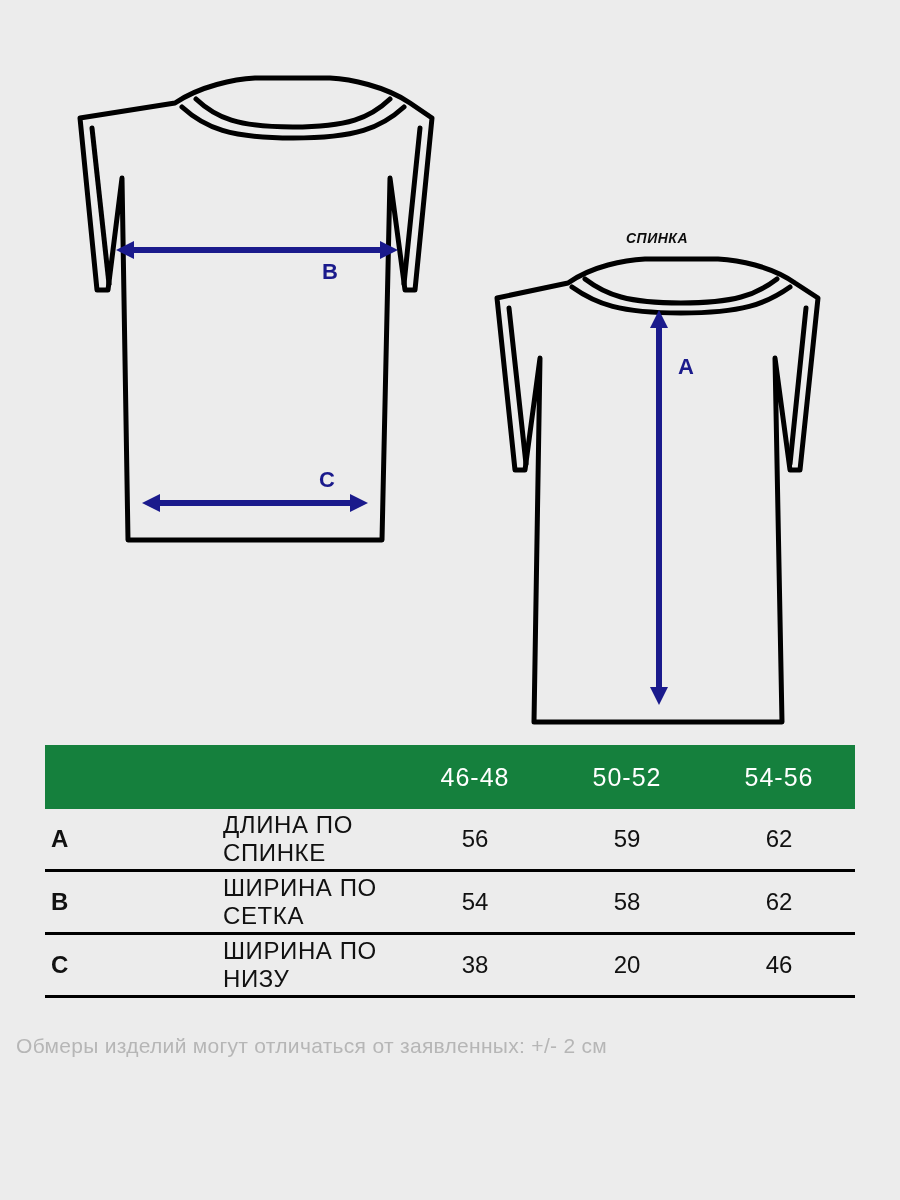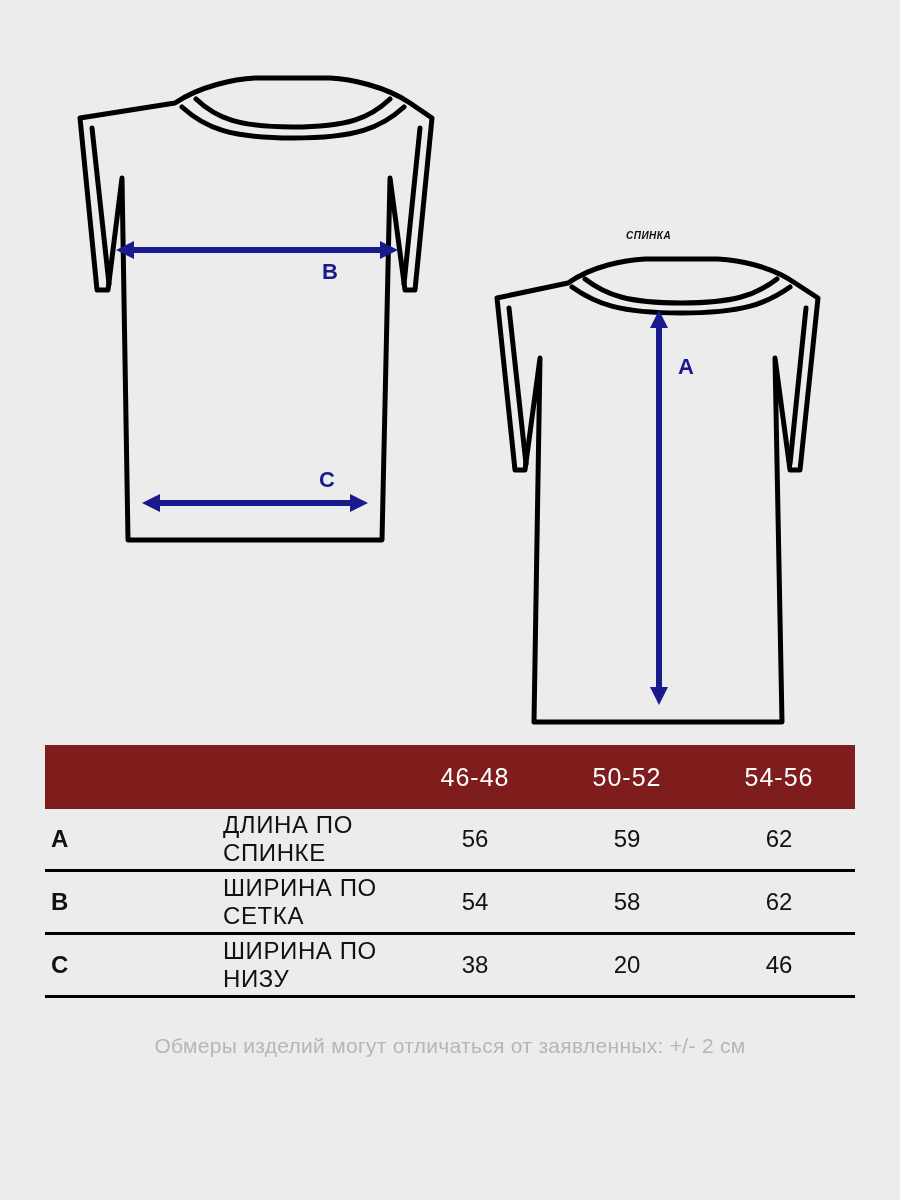--- a/index.html
+++ b/index.html
@@ -23,21 +23,21 @@
   }
 
   .diagram-area svg {
     display: block;
   }
 
   .label-spinka {
     position: absolute;
     left: 626px;
     top: 230px;
-    font-size: 10px;
+    font-size: 14px;
     font-weight: bold;
     font-style: italic;
     letter-spacing: 0.5px;
     color: #0d0d0d;
   }
 
   .table-wrap {
     position: absolute;
     left: 0;
     top: 745px;
@@ -54,21 +54,21 @@
   }
 
   table.size-table {
     border-collapse: collapse;
     width: 810px;
     margin: 0 auto;
     table-layout: fixed;
   }
 
   table.size-table thead tr {
-    background: #7f1d1d;
+    background: #15803d;
     color: #fff;
   }
 
   table.size-table thead th {
     height: 62px;
     font-size: 25px;
     font-weight: normal;
     letter-spacing: 1px;
     text-align: center;
     vertical-align: middle;
@@ -110,25 +110,25 @@
     text-align: center;
     font-size: 24px;
     margin-top: 28px;
   }
 
   .col-size {
     width: 150px;
   }
 
   .footnote {
-    text-align: center;
     font-size: 21px;
     color: #b6b6b6;
     margin-top: 36px;
     letter-spacing: 0.3px;
+    margin-left: 16px;
   }
 </style>
 </head>
 <body>
 
 <div class="diagram-area">
   <svg width="900" height="745" viewBox="0 0 900 745">
 
     <g>
       <path d="M175,103

